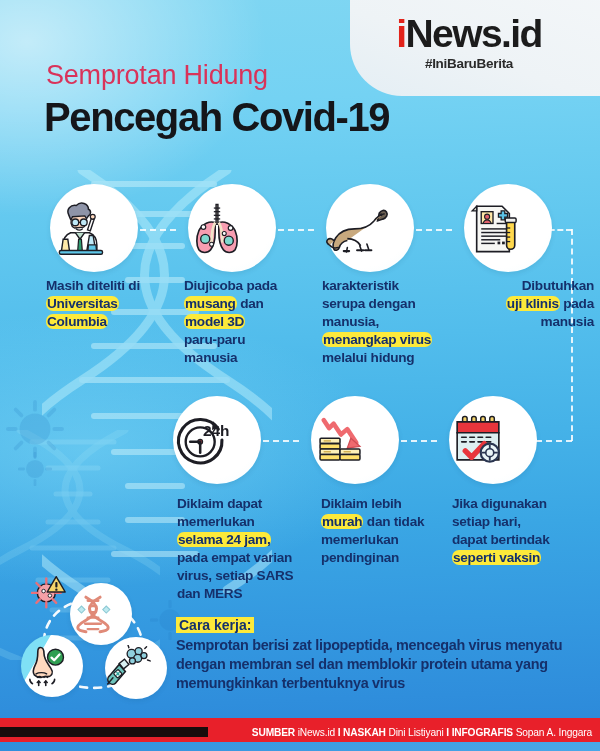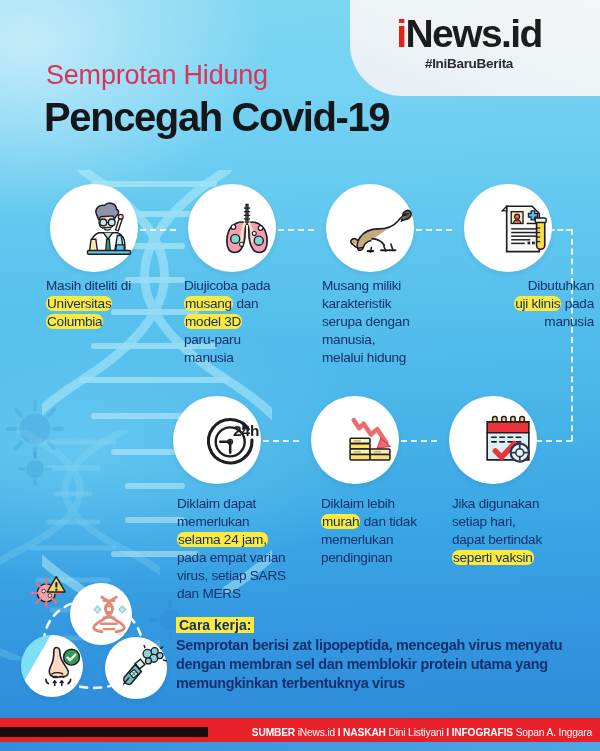--- a/index.html
+++ b/index.html
@@ -36,31 +36,31 @@
   
   .dna-bg{position:absolute;left:42px;top:170px;width:230px;height:430px;opacity:.55;}
   .dna-bg2{position:absolute;left:-10px;top:430px;width:170px;height:230px;opacity:.35;}
   .virus-bg{position:absolute;opacity:.22;}
 
   
   .circ{
     position:absolute;border-radius:50%;
     background:radial-gradient(circle at 38% 32%,#ffffff 0%,#ffffff 68%,#f4fbfd 100%);
     box-shadow:0 2px 5px rgba(10,60,90,.10);
-    display:flex;align-items:center;justify-content:flex-end;
+    display:flex;align-items:center;justify-content:flex-start;
   }
   .circ svg{display:block;}
 
   
   .dash{position:absolute;border-top:2px dashed rgba(255,255,255,.85);height:0;}
   .dashv{position:absolute;border-left:2px dashed rgba(255,255,255,.85);width:0;}
 
   
   .txt{
-    position:absolute;color:#15306b;font-size:13.6px;font-weight:normal;line-height:1.32;
+    position:absolute;color:#15306b;font-size:13.6px;font-weight:bold;line-height:1.32;
     letter-spacing:-0.25px;
   }
   .txt .hl{background:#fdea3a;color:#15306b;padding:0 1px;box-decoration-break:clone;border-radius:7px;-webkit-box-decoration-break:clone;}
 
   
   .cara{position:absolute;left:176px;top:616px;width:410px;}
   .cara-title{display:inline-block;background:#fdea3a;color:#15306b;font-weight:bold;font-size:14px;padding:0 3px;}
   .cara-body{color:#15306b;font-weight:bold;font-size:14.4px;line-height:1.33;letter-spacing:-0.3px;margin-top:2px;}
 
   
@@ -264,24 +264,24 @@
       <div><span class="hl">Columbia</span></div>
     </div>
   <div class="txt" style="left:184px;top:277px;width:130px;">
       <div><span>Diujicoba pada</span></div>
       <div><span class="hl">musang</span><span> dan</span></div>
       <div><span class="hl">model 3D</span></div>
       <div><span>paru-paru</span></div>
       <div><span>manusia</span></div>
     </div>
   <div class="txt" style="left:322px;top:277px;width:136px;">
-      <div><span>Musang miliki</span></div>
       <div><span>karakteristik</span></div>
       <div><span>serupa dengan</span></div>
       <div><span>manusia,</span></div>
+      <div><span class="hl">menangkap virus</span></div>
       <div><span>melalui hidung</span></div>
     </div>
   <div class="txt" style="left:460px;top:277px;width:134px;text-align:right;">
       <div><span>Dibutuhkan</span></div>
       <div><span class="hl">uji klinis</span><span> pada</span></div>
       <div><span>manusia</span></div>
     </div>
 
   <div class="circ" style="left:173px;top:396px;width:88px;height:88px;">
     <svg viewBox="0 0 64 64" width="58" height="58">

